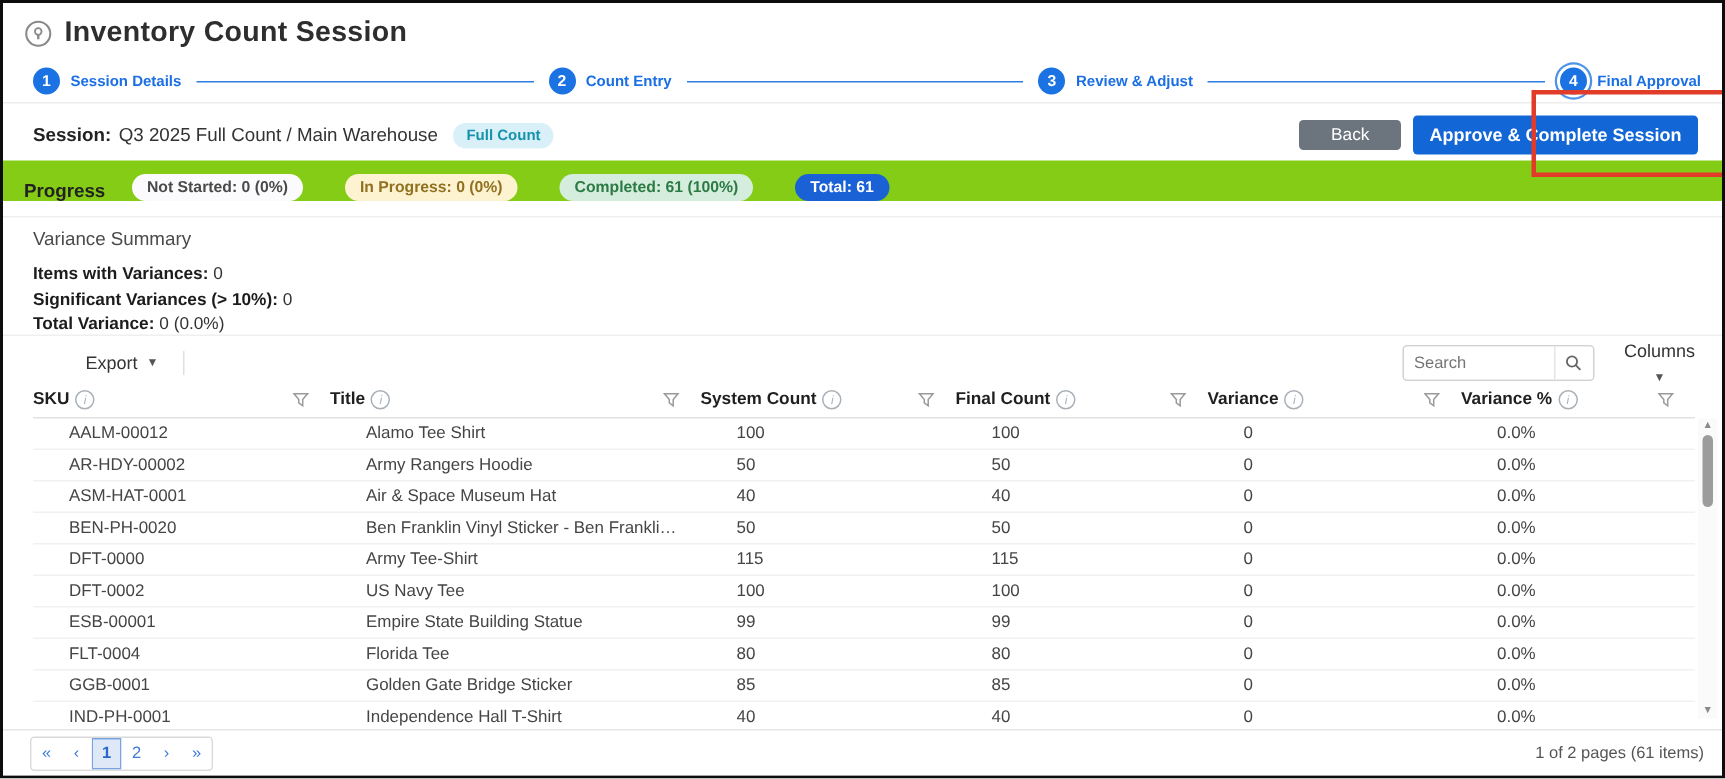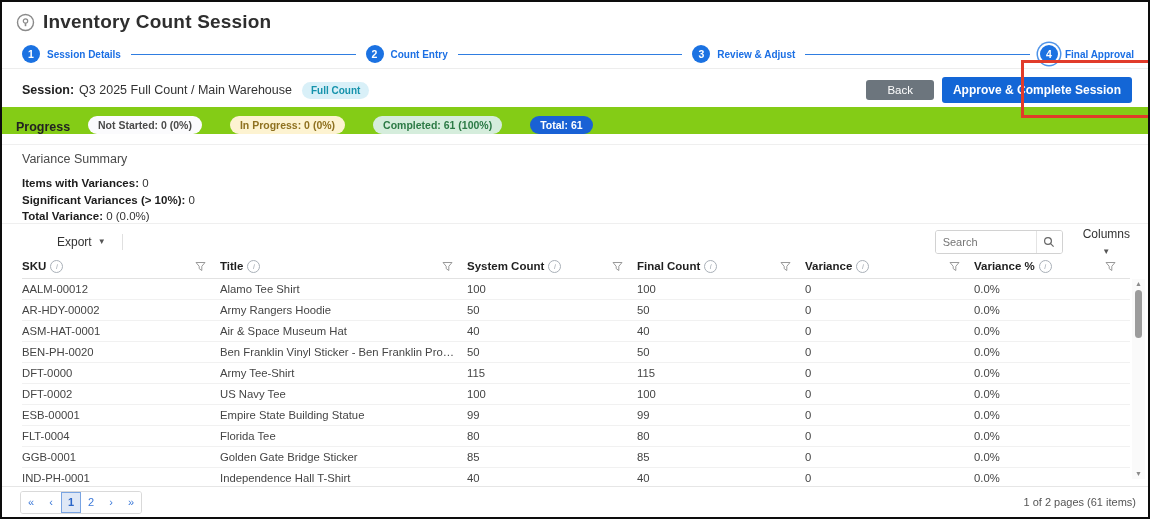--- a/index.html
+++ b/index.html
@@ -62,21 +62,21 @@
   .thead{position:absolute;top:252px;left:20px;right:18px;height:24px;display:grid;
     grid-template-columns:198px 247px 170px 168px 169px 1fr;border-bottom:1px solid #e2e2e2;}
   .th{display:flex;align-items:center;font-size:11.5px;font-weight:700;color:#1f1f1f;
     padding-right:14px;gap:4px;overflow:hidden;}
   .info-ic{width:11px;height:11px;border:1px solid #a9b0b8;border-radius:50%;color:#a9b0b8;
     font-size:8px;line-height:11px;text-align:center;font-style:italic;font-weight:400;flex:0 0 auto;}
   .funnel{margin-left:auto;flex:0 0 auto;cursor:pointer;display:flex;}
   .tbody{position:absolute;top:277px;left:20px;right:18px;}
   .tr{display:grid;grid-template-columns:198px 247px 170px 168px 169px 1fr;height:20px;
     align-items:center;border-bottom:1px solid #f1f1f1;}
-  .td{font-size:11.3px;color:#454545;white-space:nowrap;overflow:hidden;text-overflow:ellipsis;padding-right:12px;}
+  .td{font-size:11.3px;color:#454545;white-space:nowrap;overflow:hidden;text-overflow:ellipsis;padding-right:12px;margin-left:24px;}
   
   .vscroll{position:absolute;top:277px;right:3px;width:13px;height:200px;background:#fafafa;}
   .vs-arrow{position:absolute;left:0;right:0;text-align:center;font-size:7px;color:#8a8a8a;line-height:10px;}
   .vs-up{top:0;} .vs-down{bottom:0;}
   .vs-thumb{position:absolute;top:11px;left:3px;width:7px;height:48px;background:#9c9c9c;border-radius:4px;cursor:pointer;}
   
   .pagebar{position:absolute;left:0;right:0;bottom:0;height:31px;border-top:1px solid #e6e6e6;
     display:flex;align-items:center;padding:0 12px;box-sizing:border-box;background:#fff;}
   .pager{display:flex;border:1px solid #d9d9d9;border-radius:3px;overflow:hidden;margin-left:6px;}
   .pg-btn{width:20px;height:21px;display:flex;align-items:center;justify-content:center;

